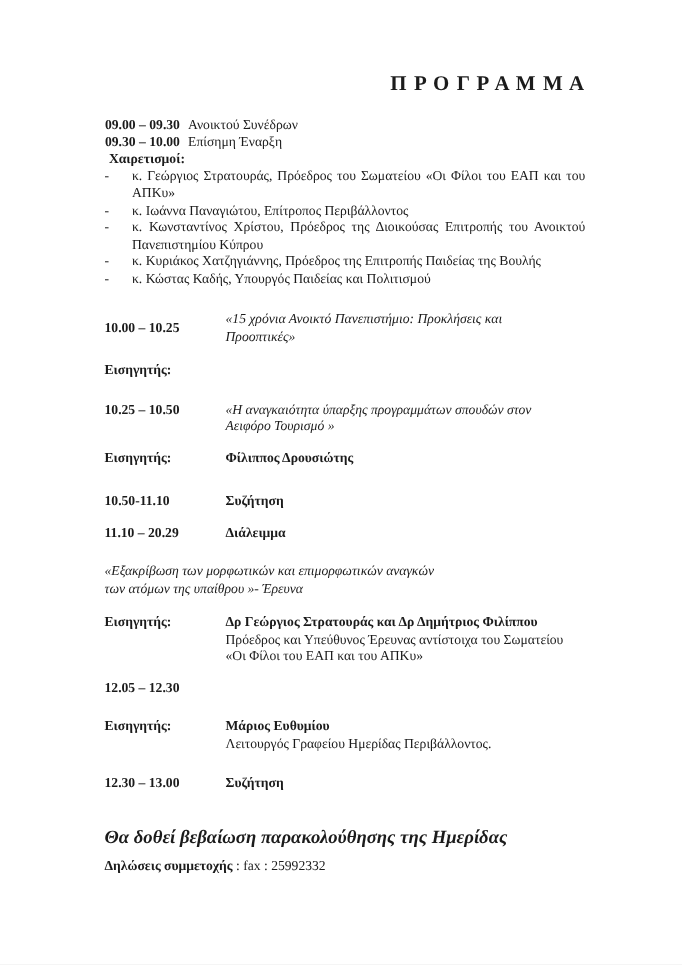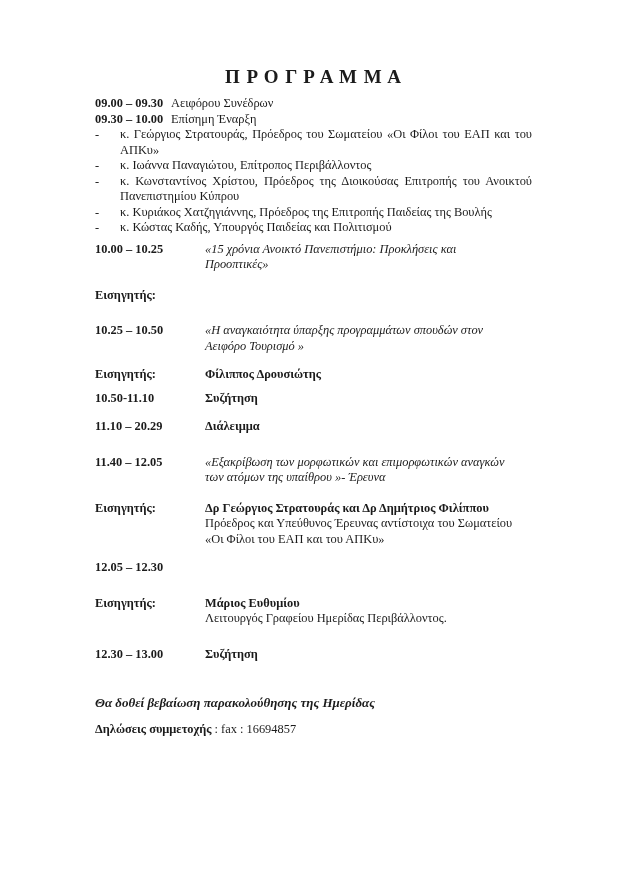--- a/index.html
+++ b/index.html
@@ -8,58 +8,59 @@
     font-family:"Liberation Serif","DejaVu Serif",serif;
     font-size:12.4px;line-height:15.5px;color:#1b1b1b;
     overflow:hidden;box-sizing:border-box;
     padding:64px 88px 0 95px;
   }
   .b{font-weight:bold;}
   .it{font-style:italic;}
   .pre{white-space:pre-line;}
   .just{text-align:justify;}
   .doc-title{
-    text-align:center;font-weight:bold;font-size:19px;line-height:26px;
-    letter-spacing:1px;margin:0 0 6px 0;
+    text-align:right;font-weight:bold;font-size:19px;line-height:26px;
+    letter-spacing:1px;margin:0 0 16px 0;
   }
   .open-row{margin:0;}
-  .open-row .t{display:inline-block;min-width:69px;margin-right:7px;}
+  .open-row .t{display:inline-block;min-width:69px;margin-right:7px;text-align:center;}
   .greet-label{margin-left:4px;font-weight:bold;}
   .greeters{margin:0;}
   .greeter{display:flex;}
   .greeter .dash{width:25px;flex:0 0 25px;}
   .greeter .gtxt{flex:1;}
   .row{display:flex;}
   .row .t{width:110px;flex:0 0 110px;}
   .row .c{flex:1;}
-  .mt22{margin-top:6px;}
+  .mt22{margin-top:22px;align-items:center;}
   .mt15{margin-top:15px;}
   .mt13{margin-top:13px;}
   .mt12{margin-top:20px;}
-  .mt8{margin-top:8px;}
+  .mt8{margin-top:24px;}
   .cert{
     margin-top:31px;font-weight:bold;font-style:italic;
-    font-size:13px;line-height:19px;
+    font-size:17px;line-height:19px;
   }
   .reg{margin-top:10px;}
 </style>
 </head>
 <body>
 
 <div class="page">
 
   <div class="doc-title">Π Ρ Ο Γ Ρ Α Μ Μ Α</div>
 
   <div class="open-row">
-    <span class="t b">09.00 – 09.30</span><span>Αειφόρου Συνέδρων</span>
+    <span class="t b">09.00 – 09.30</span><span>Ανοικτού Συνέδρων</span>
   </div>
   <div class="open-row">
     <span class="t b">09.30 – 10.00</span><span>Επίσημη Έναρξη</span>
   </div>
 
+  <div class="greet-label">Χαιρετισμοί:</div>
 
   <div class="greeters">
     <div class="greeter">
       <span class="dash">-</span>
       <span class="gtxt just">κ. Γεώργιος Στρατουράς, Πρόεδρος του Σωματείου «Οι Φίλοι  του ΕΑΠ και του ΑΠΚυ»</span>
     </div>
     <div class="greeter">
       <span class="dash">-</span>
       <span class="gtxt">κ. Ιωάννα Παναγιώτου, Επίτροπος Περιβάλλοντος</span>
     </div>
@@ -104,21 +105,20 @@
     <span class="t b">10.50-11.10</span>
     <span class="c b">Συζήτηση</span>
   </div>
 
   <div class="row mt13">
     <span class="t b">11.10 – 20.29</span>
     <span class="c b">Διάλειμμα</span>
   </div>
 
   <div class="row mt12">
-    <span class="t b">11.40 – 12.05</span>
     <span class="c it pre">«Εξακρίβωση των μορφωτικών και επιμορφωτικών αναγκών
 των ατόμων της υπαίθρου »- Έρευνα</span>
   </div>
 
   <div class="row mt15">
     <span class="t b">Εισηγητής:</span>
     <span class="c">
       <div class="b">Δρ Γεώργιος Στρατουράς και Δρ Δημήτριος Φιλίππου</div>
       <div>Πρόεδρος και Υπεύθυνος Έρευνας αντίστοιχα του Σωματείου «Οι Φίλοι  του ΕΑΠ και του ΑΠΚυ»</div>
     </span>
@@ -138,16 +138,16 @@
 
   <div class="row mt12">
     <span class="t b">12.30 – 13.00</span>
     <span class="c b">Συζήτηση</span>
   </div>
 
   <div class="cert">Θα δοθεί βεβαίωση παρακολούθησης της Ημερίδας</div>
 
   <div class="reg">
     <span class="b">Δηλώσεις συμμετοχής</span>
-    <span>: fax : 16694857</span>
+    <span>: fax : 25992332</span>
   </div>
 
 </div>
 
 </body></html>

